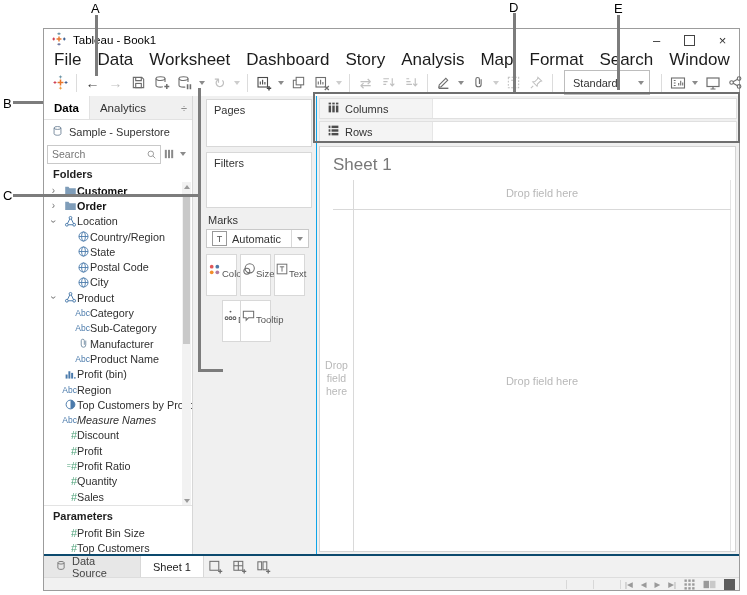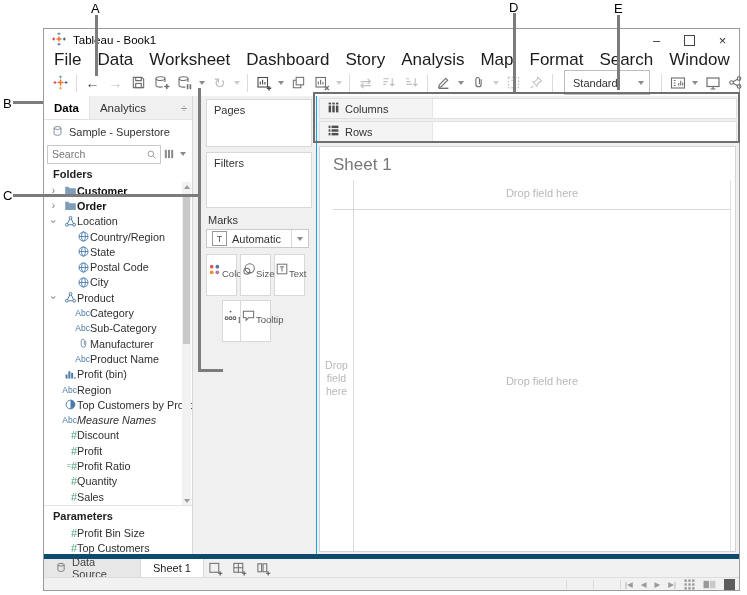--- a/index.html
+++ b/index.html
@@ -86,21 +86,21 @@
   .canvas{position:absolute;left:2px;right:3px;top:50px;bottom:2px;background:#fff;border:1px solid #d4d4d4;box-sizing:border-box;}
   .sheet-title{position:absolute;top:8px;left:13px;font-size:17px;color:#787878;}
   .cv-vline{position:absolute;left:33px;top:33px;bottom:0;width:1px;background:#d9d9d9;}
   .cv-vline2{position:absolute;right:4px;top:33px;bottom:0;width:1px;background:#e3e3e3;}
   .cv-hline{position:absolute;left:13px;right:4px;top:62px;height:1px;background:#d9d9d9;}
   .drop-top{position:absolute;left:33px;right:4px;top:40px;text-align:center;font-size:11px;color:#b8b8b8;}
   .drop-left{position:absolute;left:0;width:33px;top:212px;text-align:center;font-size:10.5px;color:#b8b8b8;line-height:13px;}
   .drop-main{position:absolute;left:33px;right:4px;top:228px;text-align:center;font-size:11px;color:#b8b8b8;}
 
   
-  .sheettabs{position:absolute;left:0;right:0;bottom:13px;height:23px;background:#f1f1f1;border-top:5px solid #0c4a6e;display:flex;align-items:stretch;box-sizing:border-box;}
+  .sheettabs{position:absolute;left:0;right:0;bottom:13px;height:23px;background:#f1f1f1;border-top:2px solid #0c4a6e;display:flex;align-items:stretch;box-sizing:border-box;}
   .stab{display:flex;align-items:center;gap:6px;padding:0 12px;font-size:11px;color:#444;border-right:1px solid #d8d8d8;}
   .stab.ds{background:#e7e7e7;width:72px;}
   .stab.active{background:#fff;color:#222;}
   .newbtn{width:24px;display:flex;align-items:center;justify-content:center;color:#6e6e6e;}
   .statusbar{position:absolute;left:0;right:0;bottom:0;height:13px;background:#f1f1f1;border-top:1px solid #ddd;display:flex;align-items:center;justify-content:flex-end;padding-right:4px;box-sizing:border-box;}
   .ssep{width:1px;height:9px;background:#d8d8d8;margin-left:26px;flex:none;}
   .nav{font-size:7.5px;color:#9a9a9a;margin:0 4px;flex:none;}
   .sicon{margin:0 4px;display:flex;align-items:center;flex:none;}
   .darksq{width:11px;height:11px;background:#5c5c5c;margin-left:4px;flex:none;}
 </style>

